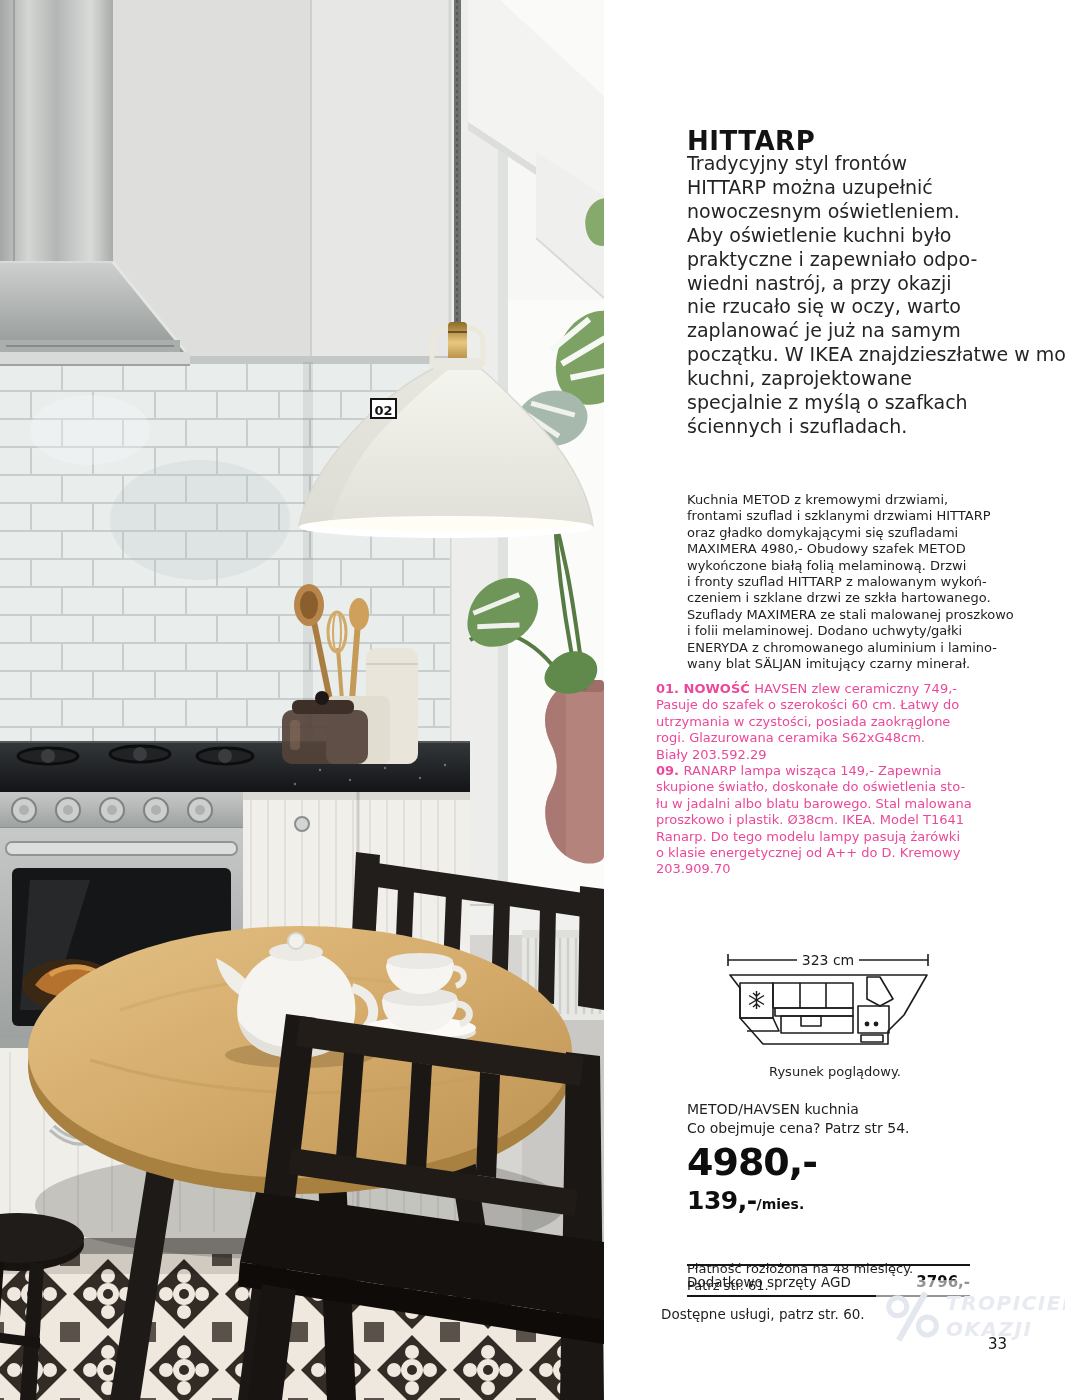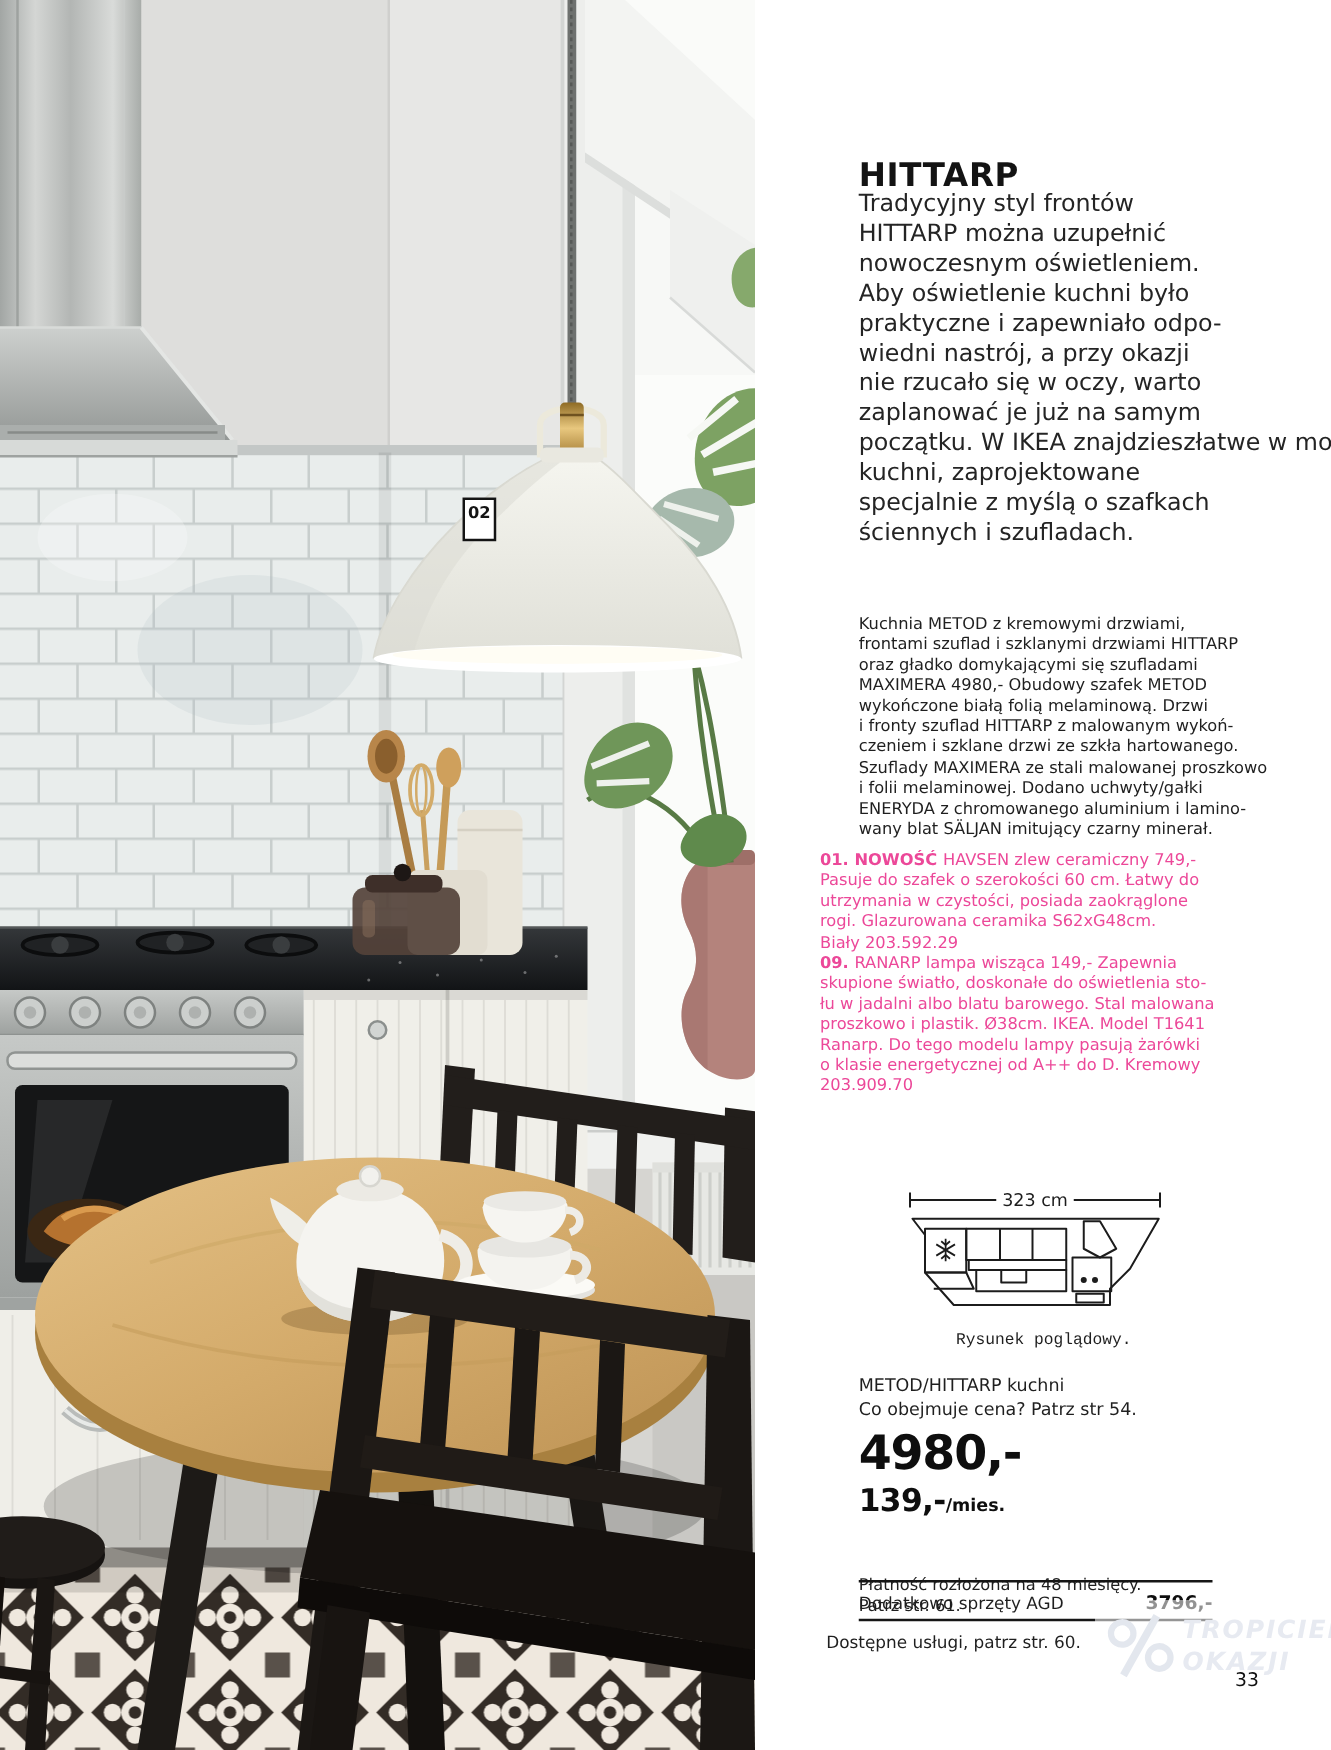--- a/index.html
+++ b/index.html
@@ -1,33 +1,33 @@
 <!DOCTYPE html>
 <html><head>
 <meta charset="utf-8">
 <style>
   html,body{margin:0;padding:0;}
   body{width:1065px;height:1400px;overflow:hidden;background:#ffffff;position:relative;
        font-family:"DejaVu Sans","Liberation Sans",sans-serif;color:#1c1c1c;}
   .page{position:absolute;inset:0;}
   .photo{position:absolute;left:0;top:0;width:604px;height:1400px;overflow:hidden;}
   .photo svg{display:block;width:604px;height:1400px;}
-  .tag{position:absolute;left:370px;top:398px;width:27px;height:35px;background:#fff;
+  .tag{position:absolute;left:370px;top:398px;width:27px;height:21px;background:#fff;
        border:2px solid #141414;box-sizing:border-box;font-size:13px;font-weight:bold;
        text-align:center;line-height:21px;color:#141414;}
   .title{position:absolute;left:687px;top:126px;margin:0;font-size:26px;font-weight:bold;
          letter-spacing:.5px;color:#131313;}
   .pre{white-space:pre;}
   .intro{position:absolute;left:687px;top:152px;font-size:19px;line-height:23.9px;color:#242424;}
   .desc{position:absolute;left:687px;top:492px;font-size:13px;line-height:16.4px;color:#1f1f1f;}
   .items{position:absolute;left:656px;top:681px;font-size:13px;line-height:16.4px;color:#ec4899;}
   .item{white-space:pre;}
   .diagram{position:absolute;left:715px;top:945px;width:240px;height:115px;}
   .caption{position:absolute;left:715px;top:1064px;width:240px;text-align:center;
-           font-size:13px;color:#1f1f1f;font-family:Liberation Mono, monospace;}
+           font-size:13px;color:#1f1f1f;}
   .prodlines{position:absolute;left:687px;top:1100px;font-size:14px;line-height:18.5px;color:#1f1f1f;}
   .price-main{position:absolute;left:687px;top:1140px;font-size:38px;font-weight:bold;
               letter-spacing:-1px;color:#0e0e0e;}
   .price-month{position:absolute;left:687px;top:1186px;color:#0e0e0e;}
   .price-month .m{font-size:25px;font-weight:bold;letter-spacing:-.5px;}
   .price-month .u{font-size:14px;font-weight:bold;}
   .installment{position:absolute;left:687px;top:1228px;font-size:13px;line-height:16.5px;color:#1f1f1f;margin-top:33px;}
   .rule{position:absolute;left:687px;width:283px;height:2px;background:#161616;}
   .rule1{top:1264px;} .rule2{top:1295px;}
   .extras{position:absolute;left:687px;top:1273px;width:283px;display:flex;
@@ -422,21 +422,21 @@
       <path d="M41.5,46 V64"></path>
       <path d="M34,50.5 L49,59.5"></path>
       <path d="M49,50.5 L34,59.5"></path>
       <path d="M38,48 L41.5,51 L45,48"></path>
       <path d="M38,62 L41.5,59 L45,62"></path>
     </g>
   </svg>
   <div class="caption">Rysunek poglądowy.</div>
 
   <div class="prodlines">
-    <div>METOD/HITTARP kuchni</div>
+    <div>METOD/HAVSEN kuchnia</div>
     <div>Co obejmuje cena? Patrz str 54.</div>
   </div>
 
   <div class="price-main">4980,-</div>
   <div class="price-month"><span class="m">139,-</span><span class="u">/mies.</span></div>
 
   <div class="installment pre">Płatność rozłożona na 48 miesięcy.
 Patrz str. 61.</div>
 
   <div class="rule rule1"></div>

